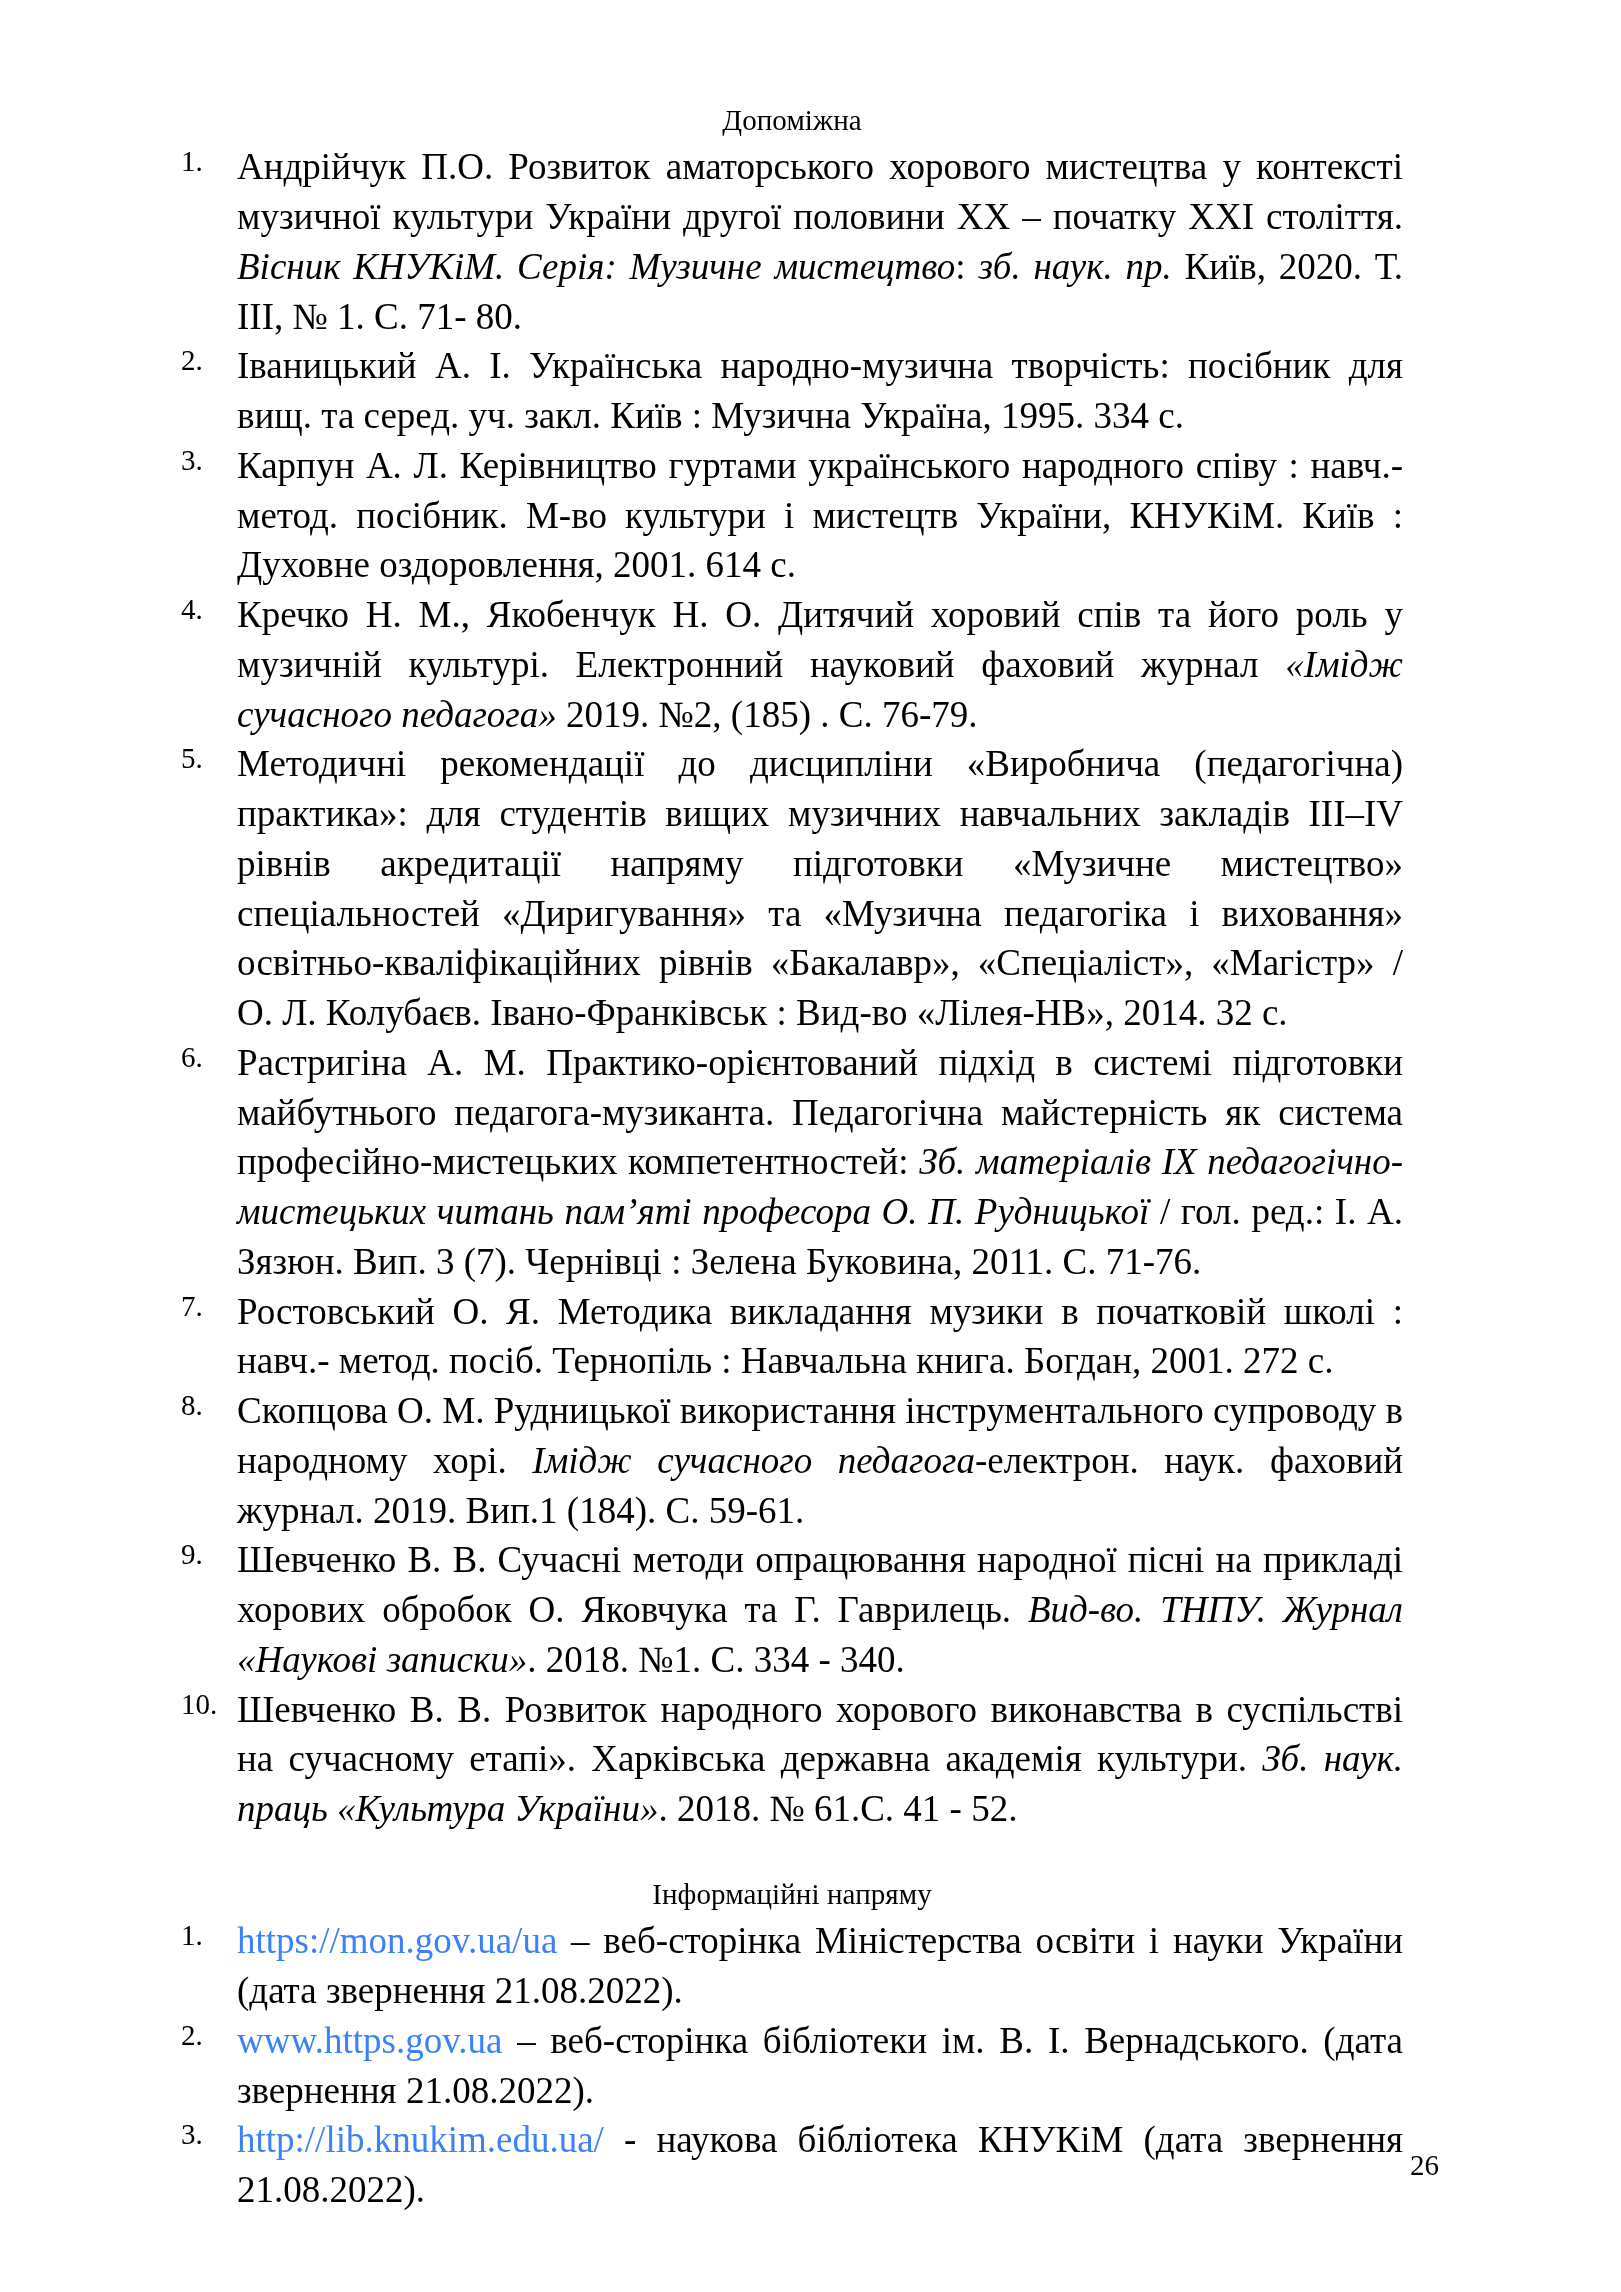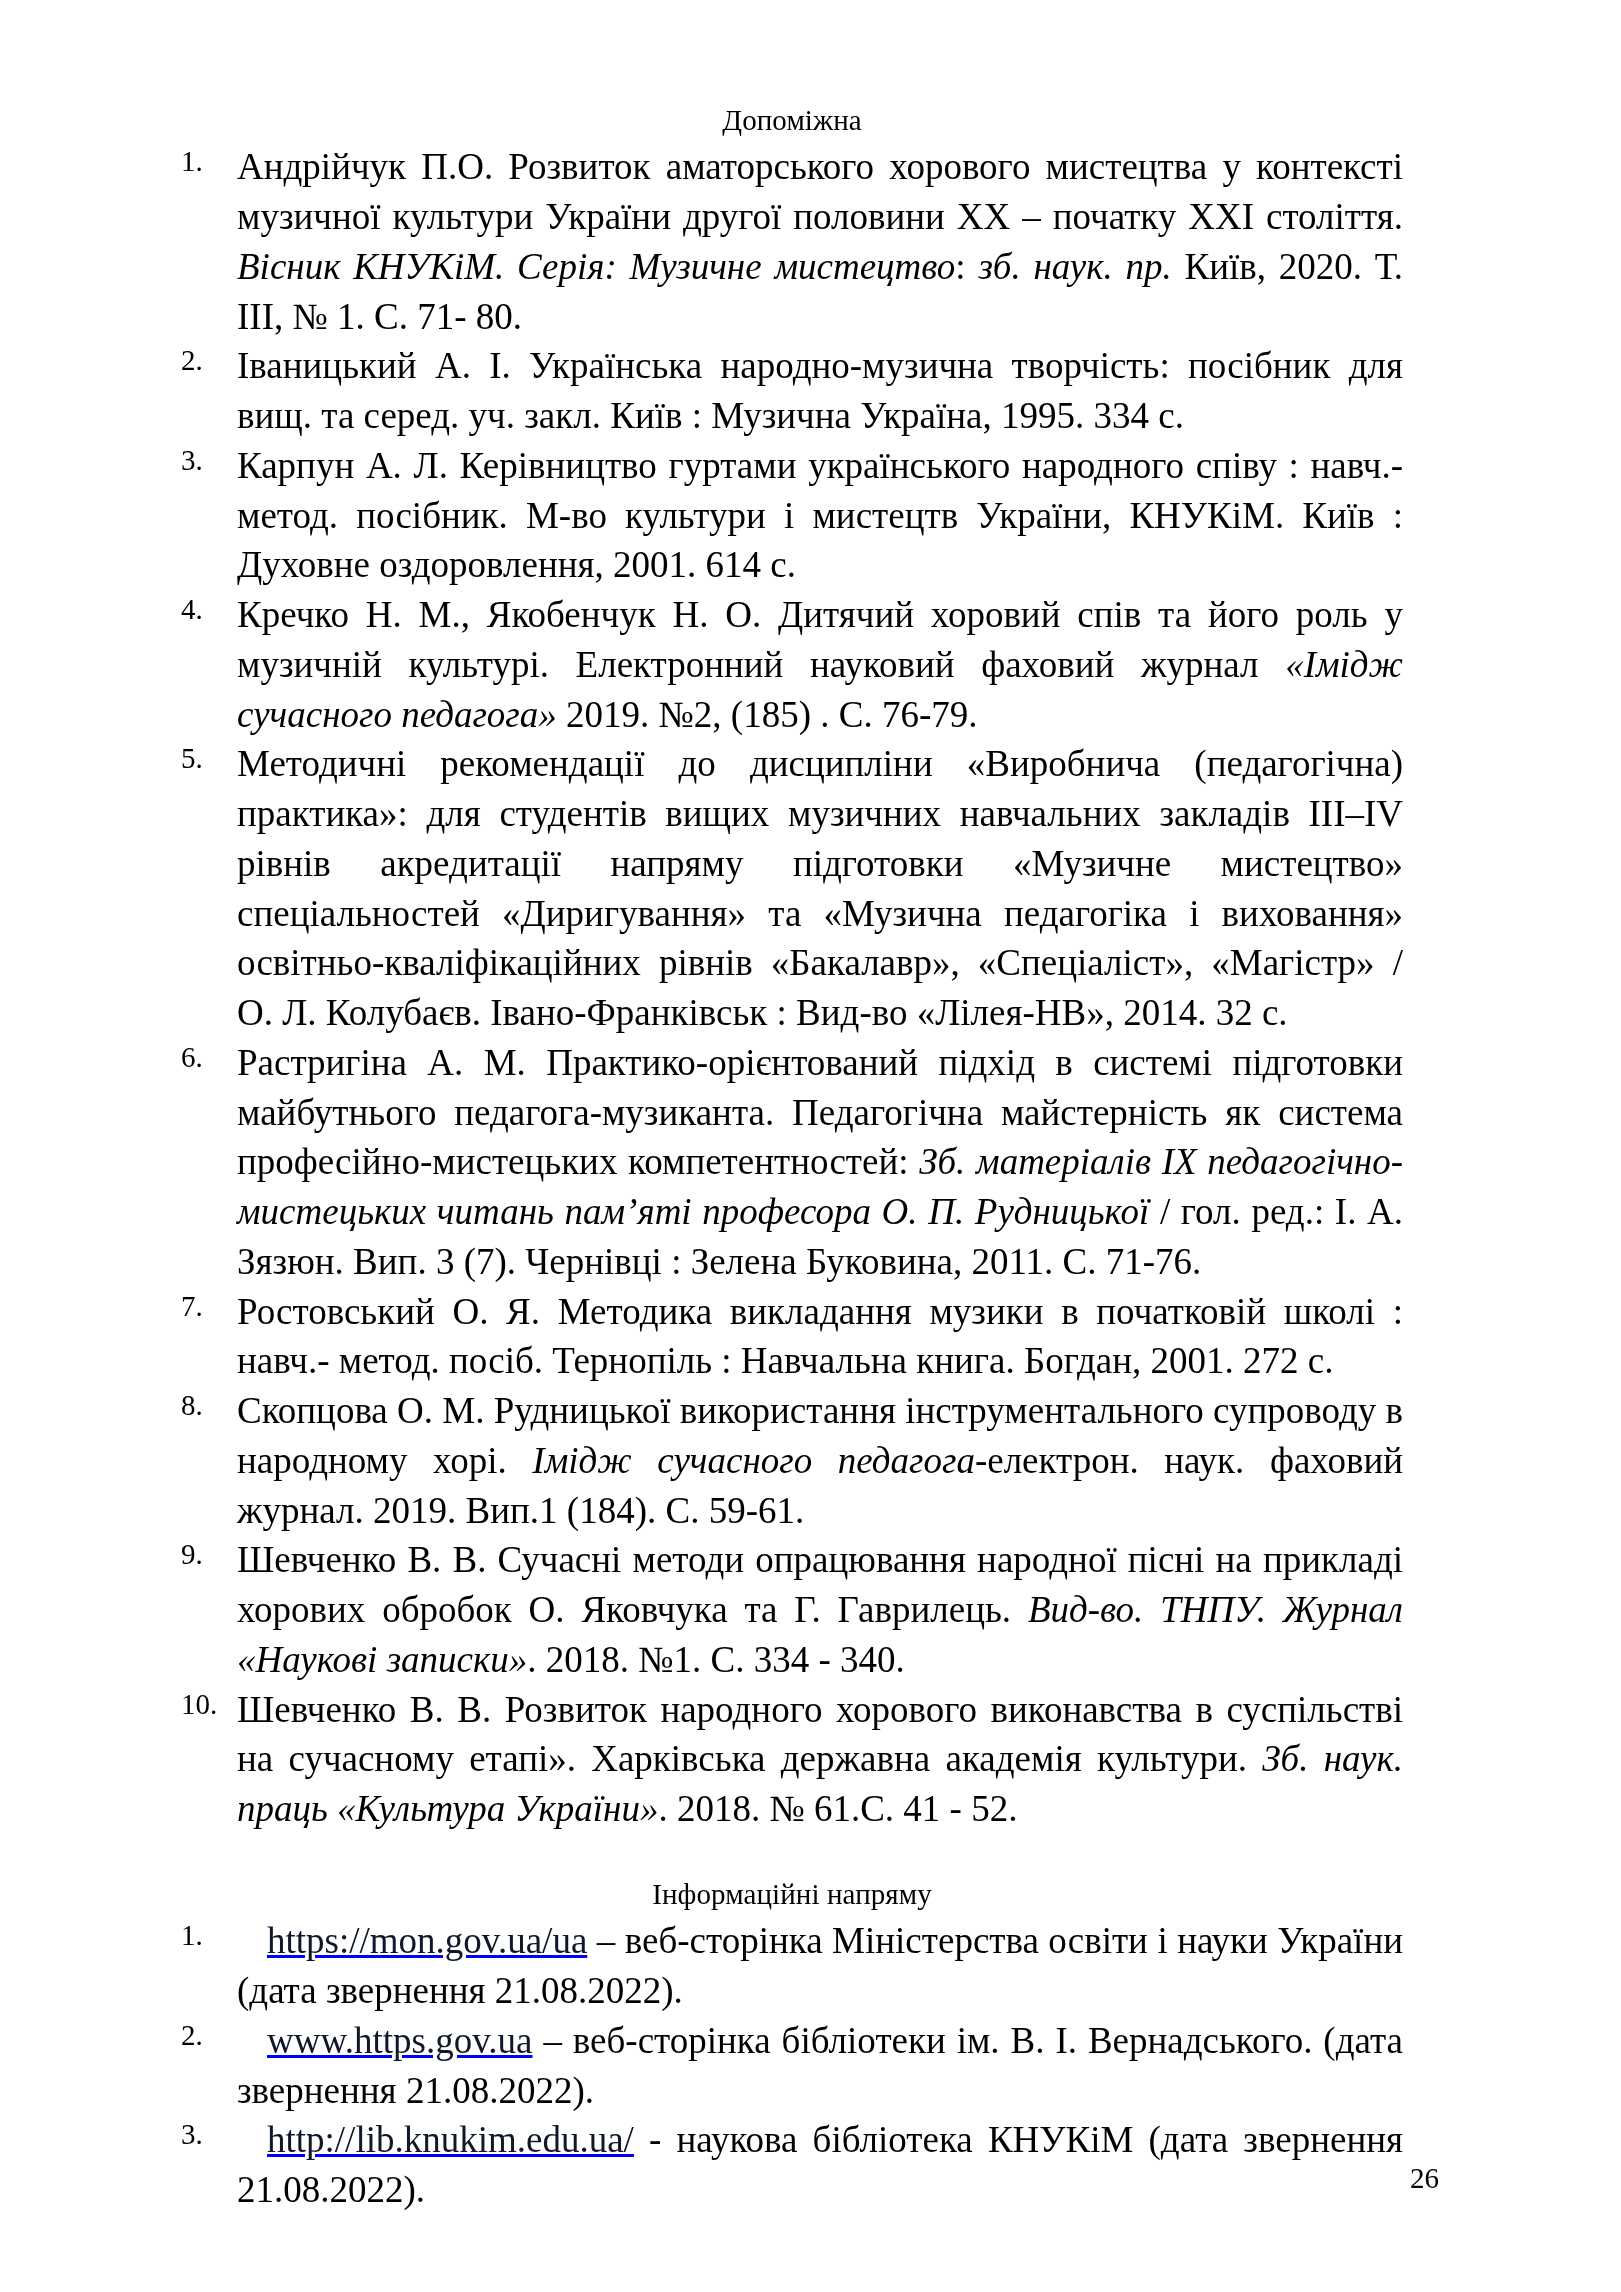--- a/index.html
+++ b/index.html
@@ -58,29 +58,27 @@
     text-align: left;
     font-size: 29px;
   }
   ol.ref-list > li.wide-marker::before {
     width: 49px;
   }
   .it {
     font-style: italic;
   }
   a.weblink, .weblink {
-    color: #0f172a;
-    text-decoration: underline;
+    color: #3b82f6;
     text-decoration-color: #0000ff;
-    margin-left: 30px;
   }
   .page-number {
     position: absolute;
     right: 182px;
-    bottom: 100px;
+    bottom: 113px;
     font-size: 29px;
     line-height: 1;
   }
   .spacer-lg {
     height: 41px;
   }
 </style>
 </head>
 <body>
 

